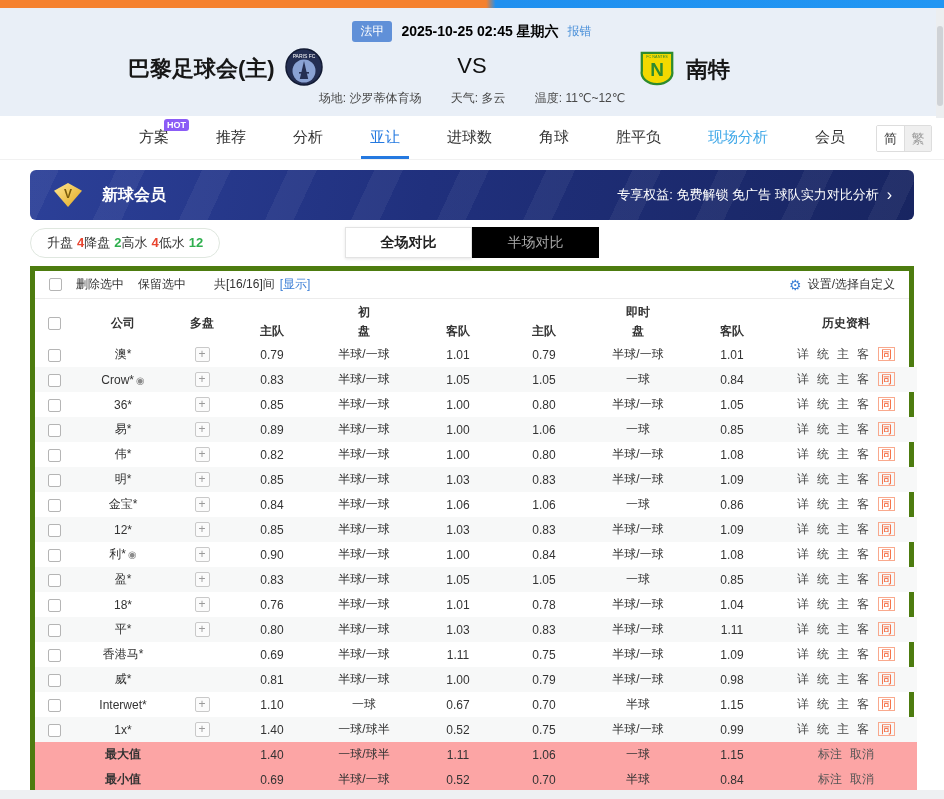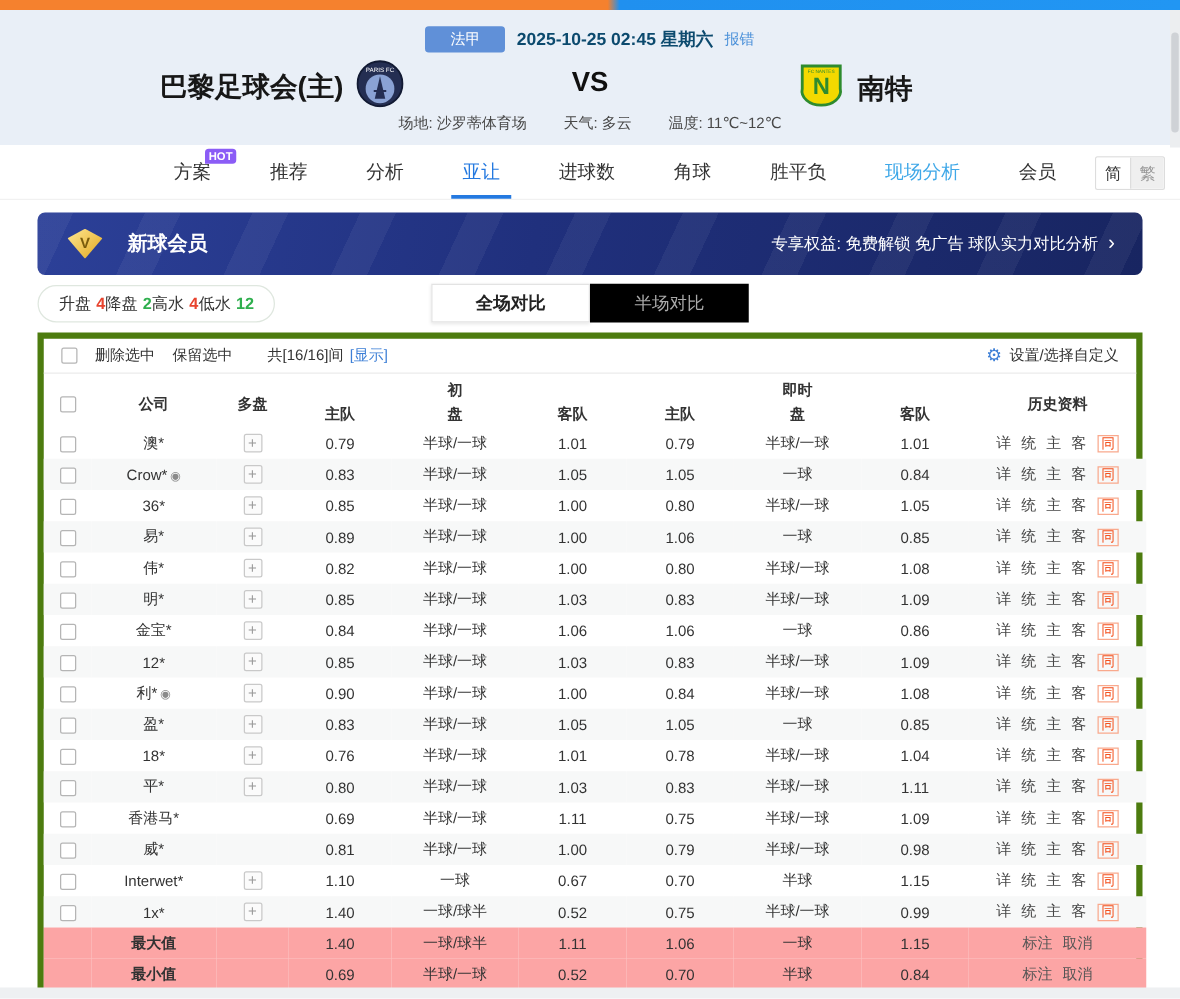--- a/index.html
+++ b/index.html
@@ -5,28 +5,28 @@
   * { margin:0; padding:0; box-sizing:border-box; }
   html,body { width:944px; height:799px; overflow:hidden; }
   body { font-family:"Liberation Sans","DejaVu Sans",sans-serif; background:#ffffff; position:relative; color:#333; }
 
   
   .topstrip { height:8px; background:linear-gradient(90deg,#f5812e 0%,#f5812e 51.5%,#2090ef 52.5%,#2196f3 100%); }
 
   
   .match-header { height:108px; background:#e9eff7; position:relative; }
   .meta-row { display:flex; justify-content:center; align-items:center; gap:9px; padding-top:13px; }
-  .league-badge { background:#6090d8; color:#fff; font-size:12px; padding:2px 20px; border-radius:3px; }
-  .datetime { color:#0c4a6e; font-weight:700; font-size:14px; }
+  .league-badge { background:#6090d8; color:#fff; font-size:12px; padding:2px 8px; border-radius:3px; }
+  .datetime { color:#000000; font-weight:700; font-size:14px; }
   .report-link { color:#4a90d9; font-size:12px; cursor:pointer; }
   .teams-row { position:absolute; top:40px; left:0; right:0; height:40px; }
   .home-group { position:absolute; left:128px; top:0; display:flex; align-items:center; gap:10px; }
   .away-group { position:absolute; left:638px; top:0; display:flex; align-items:center; gap:10px; }
   .team-name { font-size:22px; font-weight:700; color:#171717; }
-  .vs-label { position:absolute; left:0; right:0; top:5px; text-align:center; font-size:22px; font-weight:700; color:#101010; }
+  .vs-label { position:absolute; left:0; right:0; top:5px; text-align:center; font-size:22px; font-weight:400; color:#101010; }
   .venue-row { position:absolute; bottom:9px; left:0; right:0; text-align:center; font-size:12px; color:#484848; }
   .venue-row span { margin:0 13px; }
 
   
   .navbar { height:44px; background:#fff; position:relative; display:flex; justify-content:center; align-items:stretch; gap:47px; padding-left:40px; border-bottom:1px solid #f1f1f1; }
   .tab { font-size:15px; color:#333; position:relative; display:flex; align-items:center; cursor:pointer; }
   .tab.active { color:#2479e0; }
   .tab.active::after { content:''; position:absolute; bottom:0; left:50%; transform:translateX(-50%); width:48px; height:3px; background:#2479e0; }
   .tab.highlight { color:#3fa8e8; }
   .hot-badge { position:absolute; top:3px; right:-20px; background:#8b5cf6; color:#fff; font-size:9px; font-weight:700; padding:1px 3px; border-radius:3px 3px 3px 0; }

